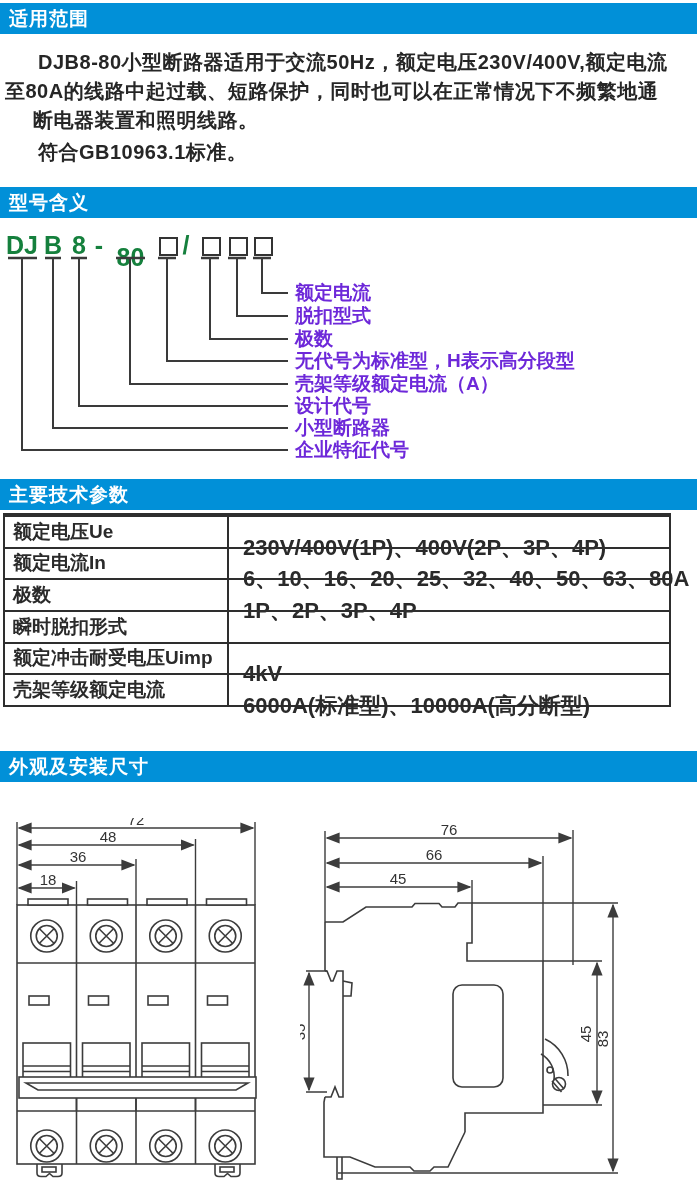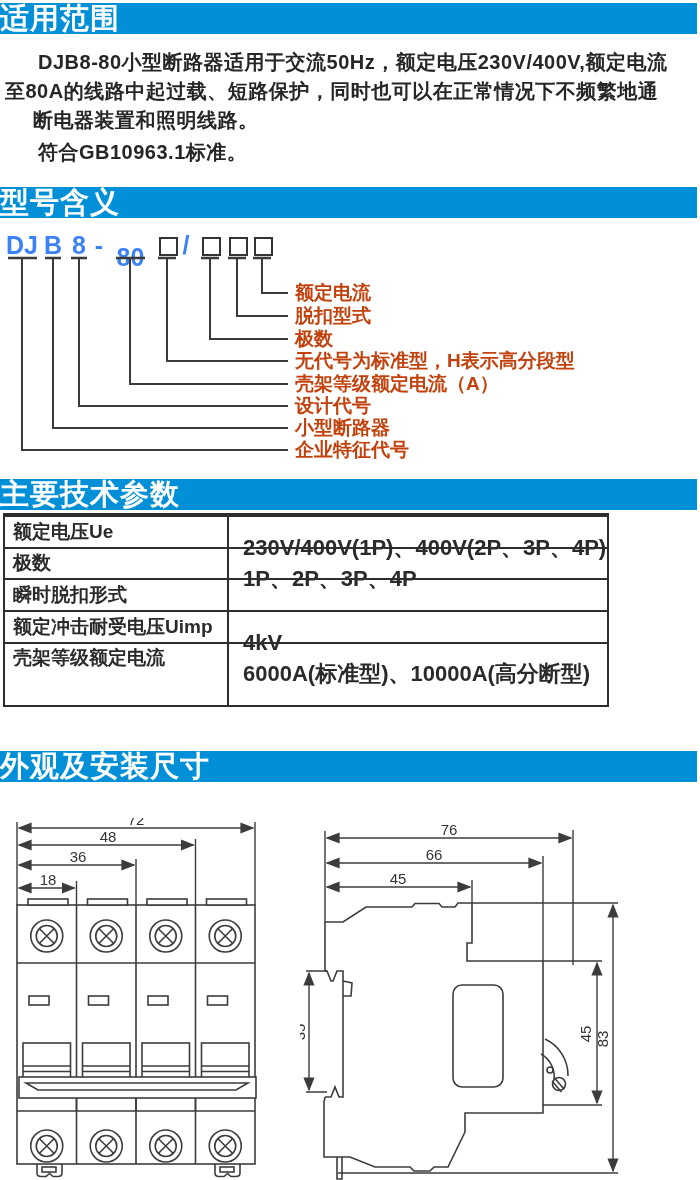--- a/index.html
+++ b/index.html
@@ -1,28 +1,28 @@
 <!DOCTYPE html>
 <html><head>
 <meta charset="utf-8">
 <style>
   html,body{margin:0;padding:0;background:#fff;}
   #page{position:relative;width:700px;height:1180px;background:#fff;overflow:hidden;
         font-family:"Liberation Sans","DejaVu Sans",sans-serif;color:#2a2a2a;}
   .bar{position:absolute;left:0;width:697px;height:31px;background:#0190d8;
-       color:#fff;font-size:29px;font-weight:bold;line-height:31px;
+       color:#fff;font-size:19px;font-weight:bold;line-height:31px;padding-left:9px;
        box-sizing:border-box;letter-spacing:1px;}
   .bodytext{position:absolute;left:5px;width:692px;font-size:20px;font-weight:bold;
             color:#262626;line-height:29px;letter-spacing:0.5px;white-space:nowrap;}
   .indent{padding-left:33px;}
-  .codechar{position:absolute;font-size:25px;font-weight:bold;color:#3b82f6;text-align:center;}
+  .codechar{position:absolute;font-size:25px;font-weight:bold;color:#15803d;text-align:center;}
   .codebox{position:absolute;width:15px;height:15px;border:2.5px solid #333;background:#fff;}
   .mlabel{position:absolute;left:295px;height:22px;font-size:19px;font-weight:bold;
-          color:#c2410c;white-space:nowrap;line-height:22px;}
-  #ptable{position:absolute;left:3px;top:513px;width:606px;height:194px;
+          color:#6d28d9;white-space:nowrap;line-height:22px;}
+  #ptable{position:absolute;left:3px;top:513px;width:668px;height:194px;
           border:2px solid #2e2e2e;box-sizing:border-box;}
   .trow{position:relative;height:31.66px;border-top:2px solid #2e2e2e;box-sizing:border-box;}
   .trow:first-child{border-top:none;}
   .tcell-l{position:absolute;left:8px;top:0;height:100%;display:flex;align-items:center;
            font-size:19px;font-weight:bold;white-space:nowrap;}
   .tcell-r{position:absolute;left:238px;top:16px;height:100%;display:flex;align-items:center;
            font-size:22px;font-weight:bold;white-space:nowrap;}
   #vdivider{position:absolute;left:222px;top:0;width:2px;height:100%;background:#2e2e2e;}
   svg text{font-family:"Liberation Sans","DejaVu Sans",sans-serif;font-size:15px;fill:#333;}
   svg{position:absolute;}
@@ -82,20 +82,24 @@
 
   <div class="bar" style="top:467px;margin-top:12px;">
     <span>主要技术参数</span>
   </div>
 
   <div id="ptable">
     <div id="vdivider"></div>
     <div class="trow">
       <div class="tcell-l">额定电压Ue</div>
       <div class="tcell-r">230V/400V(1P)、400V(2P、3P、4P)</div>
+    </div>
+    <div class="trow">
+      <div class="tcell-l">额定电流In</div>
+      <div class="tcell-r">6、10、16、20、25、32、40、50、63、80A</div>
     </div>
     <div class="trow">
       <div class="tcell-l">极数</div>
       <div class="tcell-r">1P、2P、3P、4P</div>
     </div>
     <div class="trow">
       <div class="tcell-l">瞬时脱扣形式</div>
     </div>
     <div class="trow">
       <div class="tcell-l">额定冲击耐受电压Uimp</div>

